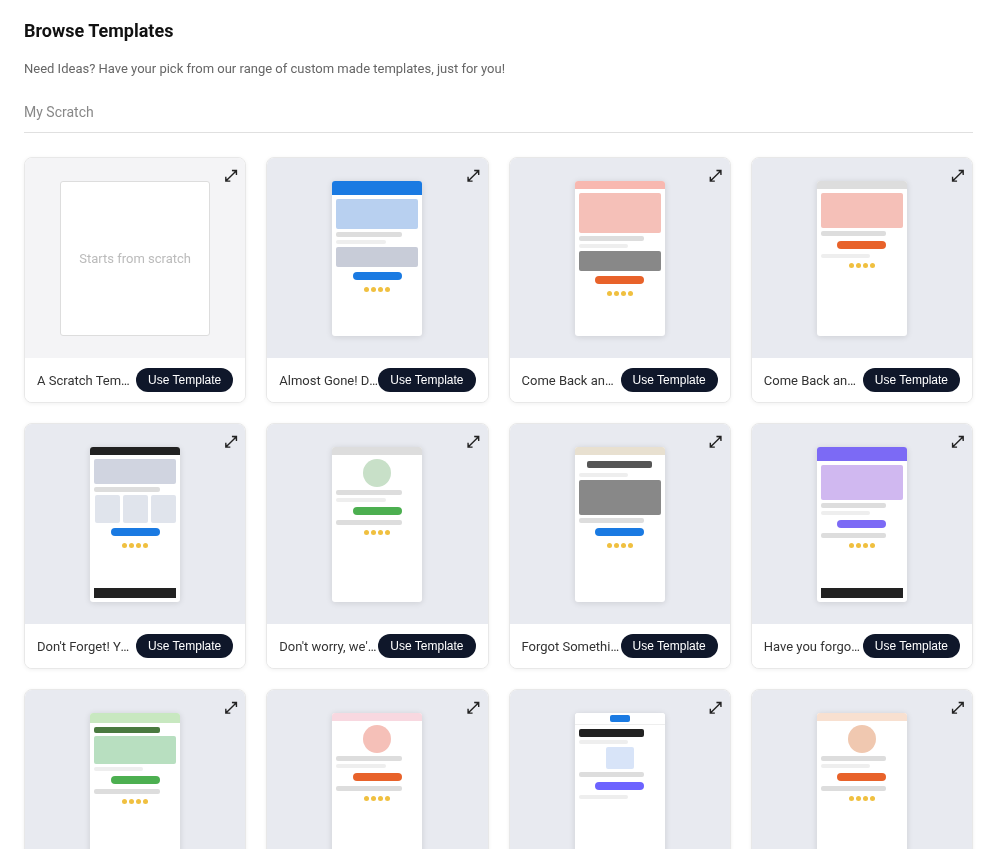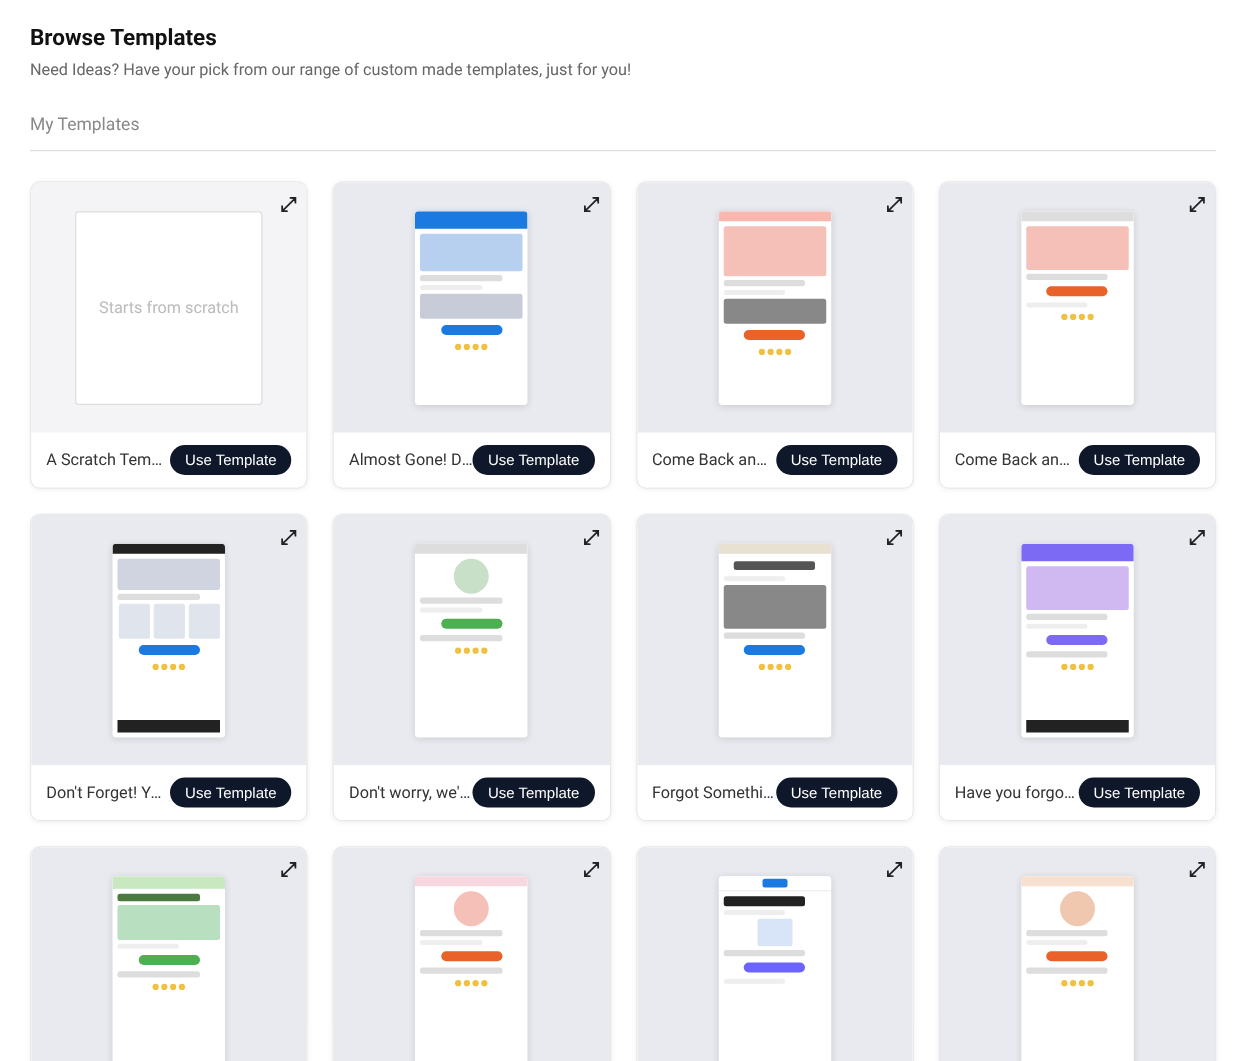--- a/index.html
+++ b/index.html
@@ -6,21 +6,21 @@
     body {
       font-family: -apple-system, BlinkMacSystemFont, 'Segoe UI', Roboto, sans-serif;
       background: #fff;
       color: #333;
       padding: 20px 24px;
     }
     .page-title {
       font-size: 18px;
       font-weight: 700;
       color: #111;
-      margin-bottom: 8px;
+      margin-bottom: 20px;
     }
     .page-subtitle {
       font-size: 13px;
       color: #666;
       margin-bottom: 20px;
     }
     .tabs {
       display: flex;
       border-bottom: 1px solid #e0e0e0;
       margin-bottom: 24px;
@@ -139,21 +139,21 @@
     .mini-stars { display: flex; gap: 2px; justify-content: center; padding: 2px 0; }
     .mini-star { width: 5px; height: 5px; background: #f0c040; border-radius: 50%; }
   </style>
 </head>
 <body>
 
 <h1 class="page-title">Browse Templates</h1>
 <p class="page-subtitle">Need Ideas? Have your pick from our range of custom made templates, just for you!</p>
 
 <div class="tabs">
-  <div class="tab">My Templates</div>
+  <div class="tab">My Scratch</div>
 </div>
 
 <div class="template-grid" id="template-grid">
     <div class="template-card">
     <div class="template-preview white-bg">
       <div class="scratch-inner">Starts from scratch</div>
       <span class="expand-icon">⤢</span>
     </div>
     <div class="template-footer">
       <span class="template-name">A Scratch Template</span>

